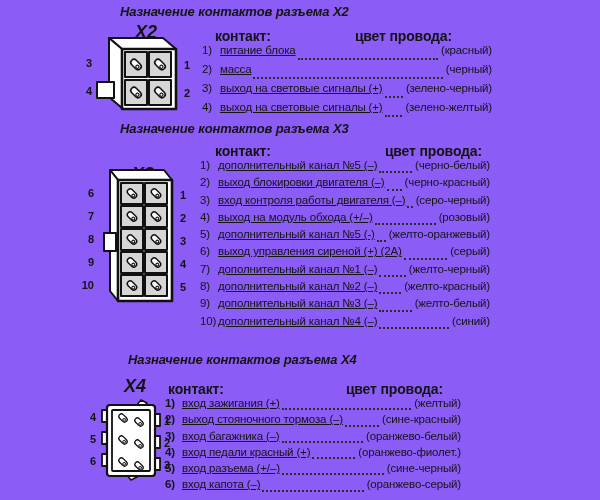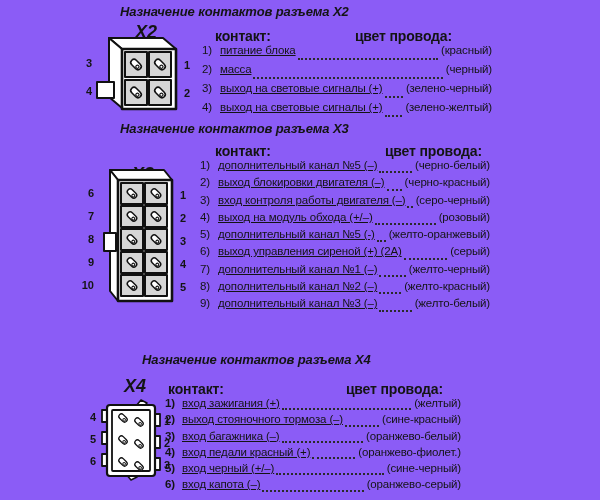--- a/index.html
+++ b/index.html
@@ -224,24 +224,30 @@
           <span class="clr">(желто-красный)</span>
         </div>
 
         <div class="row">
           <span class="num">9)</span>
           <span class="lbl">дополнительный канал №3  (–)</span>
           <span class="leader"></span>
           <span class="clr">(желто-белый)</span>
         </div>
 
+        <div class="row">
+          <span class="num">10)</span>
+          <span class="lbl">дополнительный канал №4  (–)</span>
+          <span class="leader"></span>
+          <span class="clr">(синий)</span>
+        </div>
       </div>
   </div>
 
-  <div class="abs sec-title" style="left:142px;top:352px;">Назначение контактов разъема  Х4</div>
+  <div class="abs sec-title" style="left:128px;top:352px;">Назначение контактов разъема  Х4</div>
 
   <div class="abs conn-label" style="left:117px;top:376px;width:36px;">Х4</div>
 
   <svg class="abs" style="left:100px;top:398px;" width="62" height="86" viewBox="0 0 62 86">
     <g stroke="#111" stroke-linejoin="round" fill="#fff">
       <polygon points="36,8 41,2 47,5 42,10" stroke-width="1.6"></polygon>
       <polygon points="26,76 31,82 37,79 32,74" stroke-width="1.6"></polygon>
       <rect x="2" y="12" width="9" height="12" stroke-width="1.8"></rect>
       <rect x="2" y="34" width="9" height="12" stroke-width="1.8"></rect>
       <rect x="2" y="56" width="9" height="12" stroke-width="1.8"></rect>
@@ -302,21 +308,21 @@
 
         <div class="row">
           <span class="num">4)</span>
           <span class="lbl">вход педали красный  (+)</span>
           <span class="leader"></span>
           <span class="clr">(оранжево-фиолет.)</span>
         </div>
 
         <div class="row">
           <span class="num">5)</span>
-          <span class="lbl">вход черный (+/–)</span>
+          <span class="lbl">вход разъема (+/–)</span>
           <span class="leader"></span>
           <span class="clr">(сине-черный)</span>
         </div>
 
         <div class="row">
           <span class="num">6)</span>
           <span class="lbl">вход капота  (–)</span>
           <span class="leader"></span>
           <span class="clr">(оранжево-серый)</span>
         </div>

